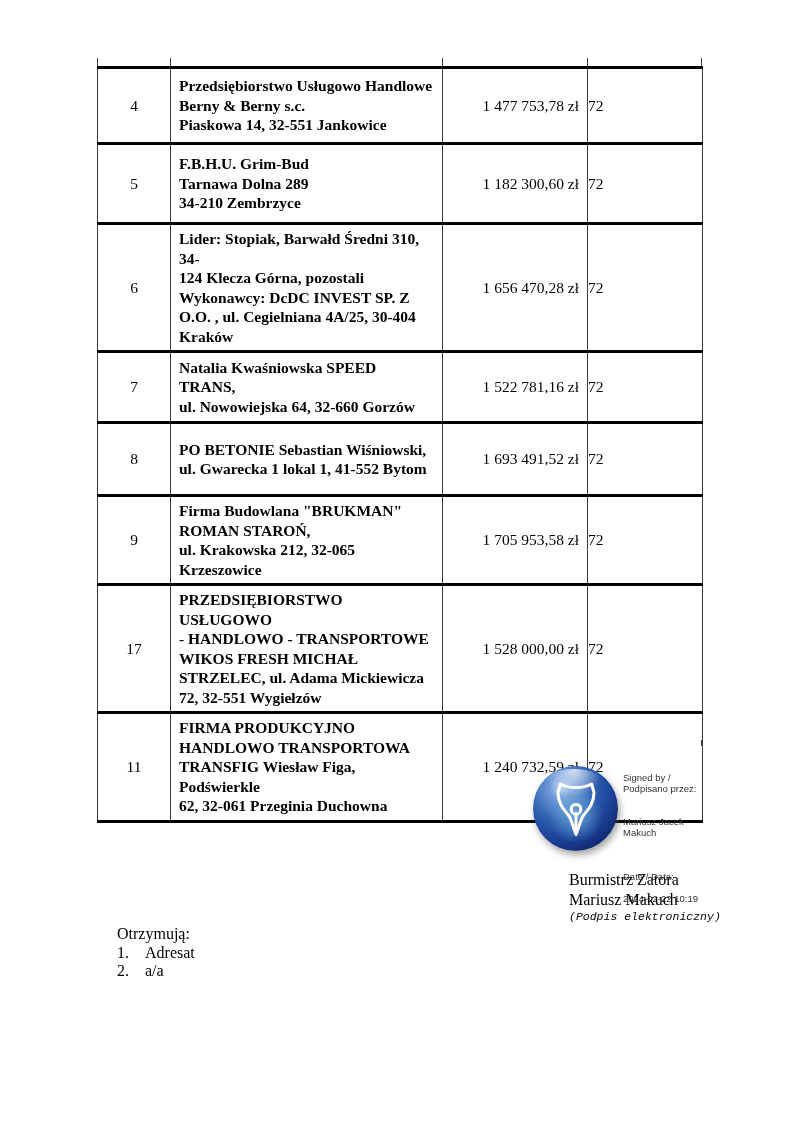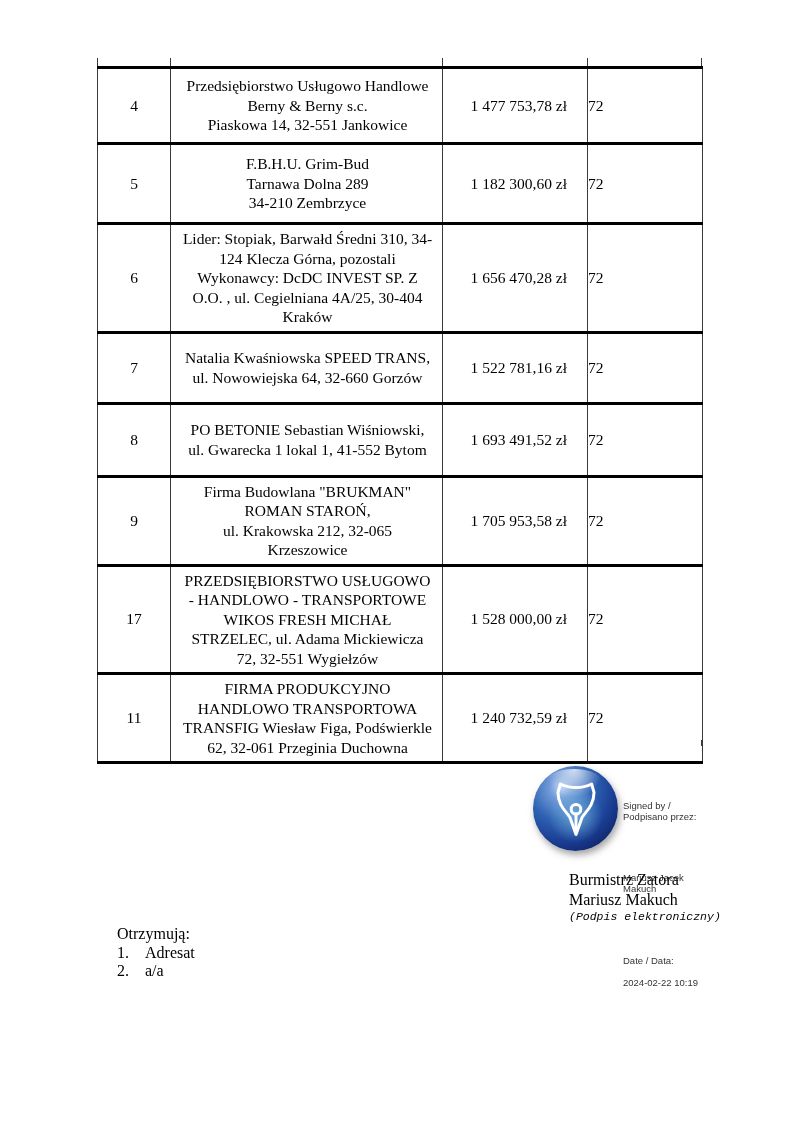--- a/index.html
+++ b/index.html
@@ -24,26 +24,27 @@
   .offers-table td{
     border-left:1px solid #3a3a3a;
     border-right:1px solid #3a3a3a;
     border-top:3px solid #000;
     border-bottom:3px solid #000;
     vertical-align:middle;
     padding:0;
   }
   td.c-no{text-align:center;}
   td.c-name{
-    text-align:center;
+    text-align:left;
     padding:4px 6px 4px 8px;
     line-height:19.5px;
     white-space:pre-line;
-  }
-  td.c-price{text-align:right;padding-right:20px;white-space:nowrap;}
+    font-weight:bold;
+  }
+  td.c-price{text-align:right;padding-right:8px;white-space:nowrap;}
   td.c-days{}
 
   
   .stub{position:absolute;width:1px;background:#3a3a3a;}
   .stub.top{top:58px;height:8px;}
   .stub.bottom{top:740px;height:6px;}
 
   
   .stamp{position:absolute;left:531px;top:760px;width:270px;height:102px;}
   .stamp-sphere{
@@ -59,21 +60,21 @@
     border-radius:50%;
     background:radial-gradient(ellipse at 50% 0%, rgba(255,255,255,0.75), rgba(255,255,255,0.0) 70%);
   }
   .stamp-nib{position:absolute;left:13px;top:8px;}
   .stamp-text{
     position:absolute;left:92px;top:1px;
     font-family:"Liberation Sans","DejaVu Sans",sans-serif;
     font-size:9.5px;line-height:11px;color:#333;
     white-space:pre-line;
   }
-  .stamp-text .blk{margin-bottom:11px;margin-top:28px;}
+  .stamp-text .blk{margin-bottom:11px;}
   .stamp-text .blk:last-child{margin-bottom:0;}
 
   
   .signer{position:absolute;left:569px;top:870px;line-height:20px;font-size:16px;}
   .signer .note{font-size:11.5px;font-style:italic;line-height:14px;font-family:Liberation Mono, monospace;}
 
   
   .recipients{position:absolute;left:117px;top:925px;font-size:16px;line-height:18.5px;}
   .recipients .num{display:inline-block;width:28px;}
 </style>

